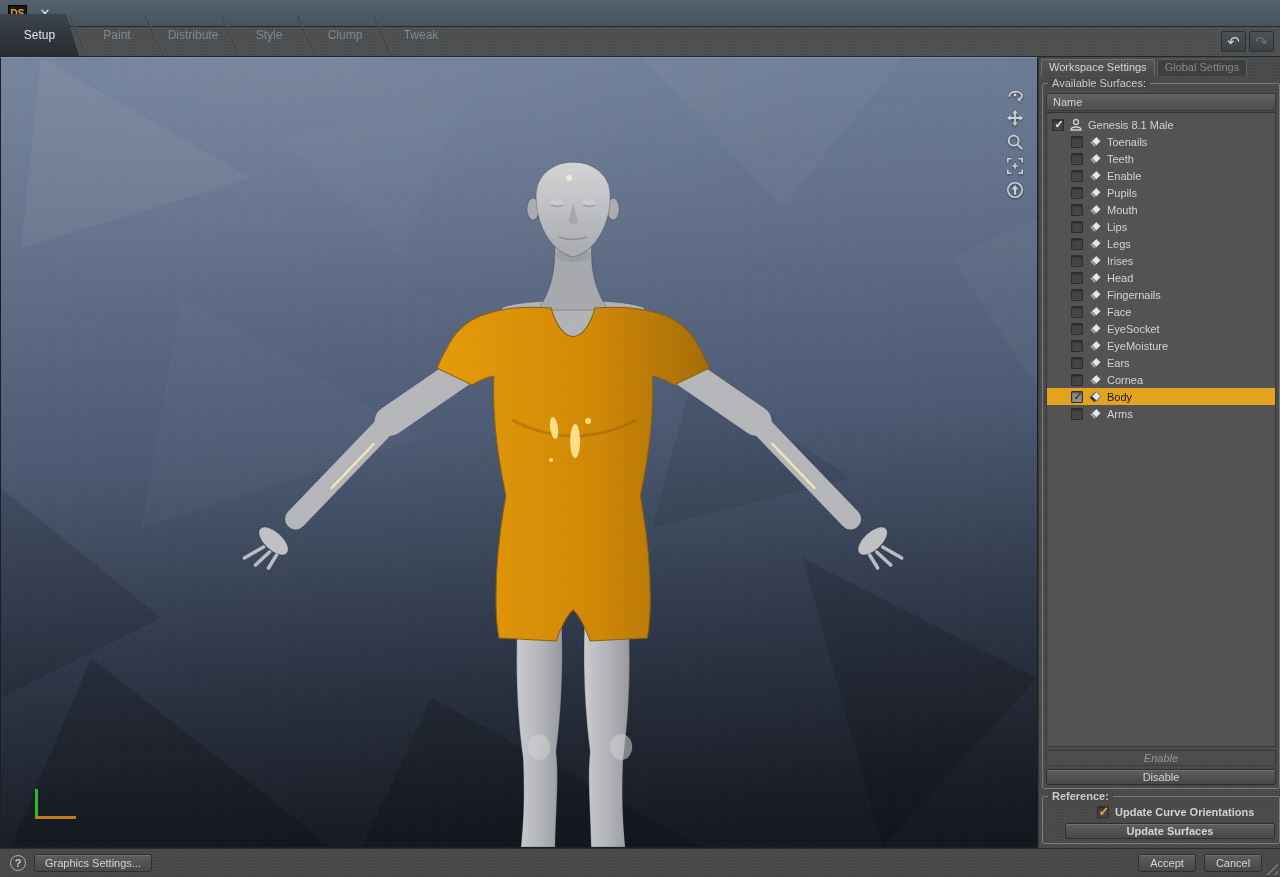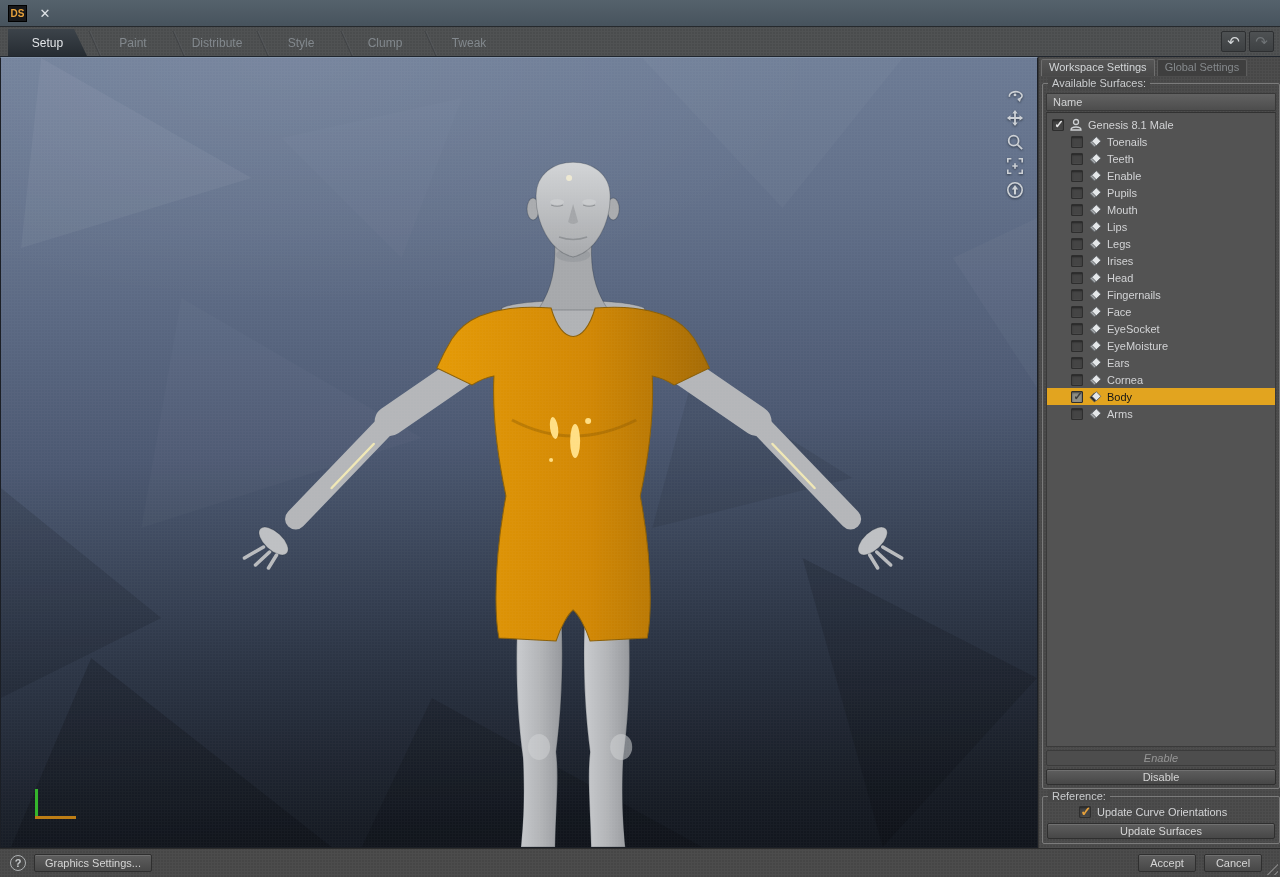--- a/index.html
+++ b/index.html
@@ -15,22 +15,22 @@
     justify-content:center; letter-spacing:0; }
   .title-text { color:var(--titletext); font-size:12px; font-weight:bold; flex:1; }
   .close-btn { color:#dfe3e6; font-size:13px; width:22px; text-align:center; cursor:default; }
 
   
   .tabbar { height:30px; flex:0 0 30px; position:relative; background:#4a4c4d;
     background-image:radial-gradient(rgba(255,255,255,.035) 1px, transparent 1.3px);
     background-size:3px 3px; display:flex; align-items:flex-end; border-bottom:1px solid #20262e; }
   .watermark { position:absolute; left:860px; top:18px; width:190px; height:40px;
     background:radial-gradient(ellipse at 50% 80%, rgba(255,255,255,.05), transparent 65%); }
-  .tab { position:relative; height:27px; display:flex; align-items:center; justify-content:center;
-    font-size:12px; color:#82888d; width:76px;margin-left:8px; }
+  .tab { position:relative; height:42px; display:flex; align-items:center; justify-content:center;
+    font-size:12px; color:#82888d; width:76px; }
   .tab.first { width:79px; }
   .tab.active { color:#e2e5e8;
     background:linear-gradient(#3c434a,#262c32);
     clip-path:polygon(0 0, calc(100% - 13px) 0, 100% 100%, 0 100%); }
   .tab:not(.active)::before { content:''; position:absolute; left:-1px; top:2px; bottom:0;
     width:2px; background:linear-gradient(90deg,#3a3c3e,#5a5d60); transform:skewX(24deg); }
   .tab.first::before { display:none; }
   .hist { position:absolute; right:6px; top:4px; display:flex; gap:3px; }
   .hist-btn { width:25px; height:21px; border:1px solid #2d2f31; border-radius:2px;
     background:linear-gradient(#4e5153,#3e4143); display:flex; align-items:center;
@@ -95,21 +95,21 @@
   .sicon { width:14px; height:14px; flex:0 0 14px; }
 
   .btn { height:16px; border:1px solid #2f2f2f; border-radius:2px; color:#d5d5d5;
     background:linear-gradient(#5e5e5e,#474747); font-size:11px; display:flex;
     align-items:center; justify-content:center; cursor:pointer;
     box-shadow:inset 0 1px 0 rgba(255,255,255,.12); }
   .btn.disabled { color:#969696; font-style:italic; background:#4d4d4d;
     border-color:#3b3b3b; box-shadow:none; cursor:default; }
   .group.surfaces .btn { margin-top:3px; flex:0 0 16px; }
 
-  .group.reference { margin-bottom:2px; padding:8px 4px 4px 4px; }
+  .group.reference { margin-bottom:2px; padding:8px 4px 4px 22px;font-weight:bold; }
   .refrow { display:flex; align-items:center; gap:6px; margin:1px 0 5px 32px; }
   .cb.orange.checked::after { color:var(--accent); font-size:13px; top:-3px; }
   .reflabel { font-size:11px; color:#d2d3d5; }
 
   
   .statusbar { height:29px; flex:0 0 29px; display:flex; align-items:center; gap:8px;
     padding:0 10px; background:#464646; border-top:1px solid #2c2c2c; position:relative;
     background-image:radial-gradient(rgba(255,255,255,.03) 1px, transparent 1.3px);
     background-size:3px 3px; }
   .help { width:16px; height:16px; border:1.5px solid #aeb1b3; border-radius:50%;

